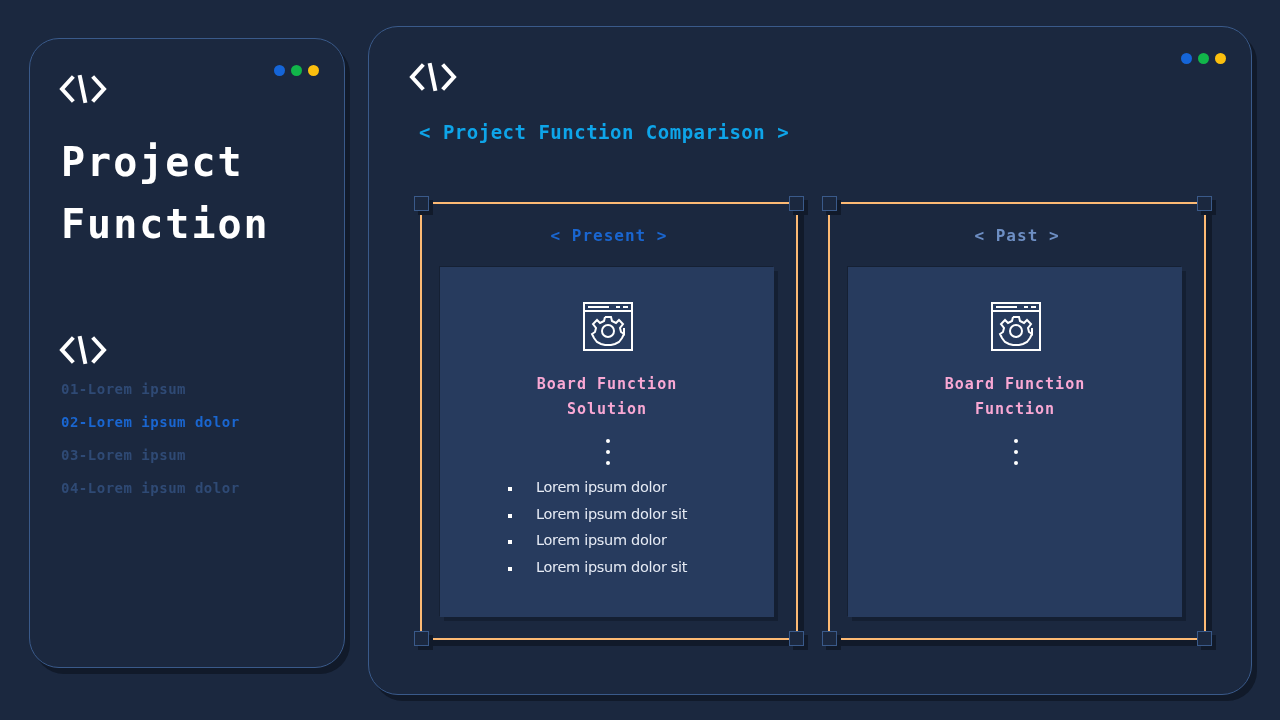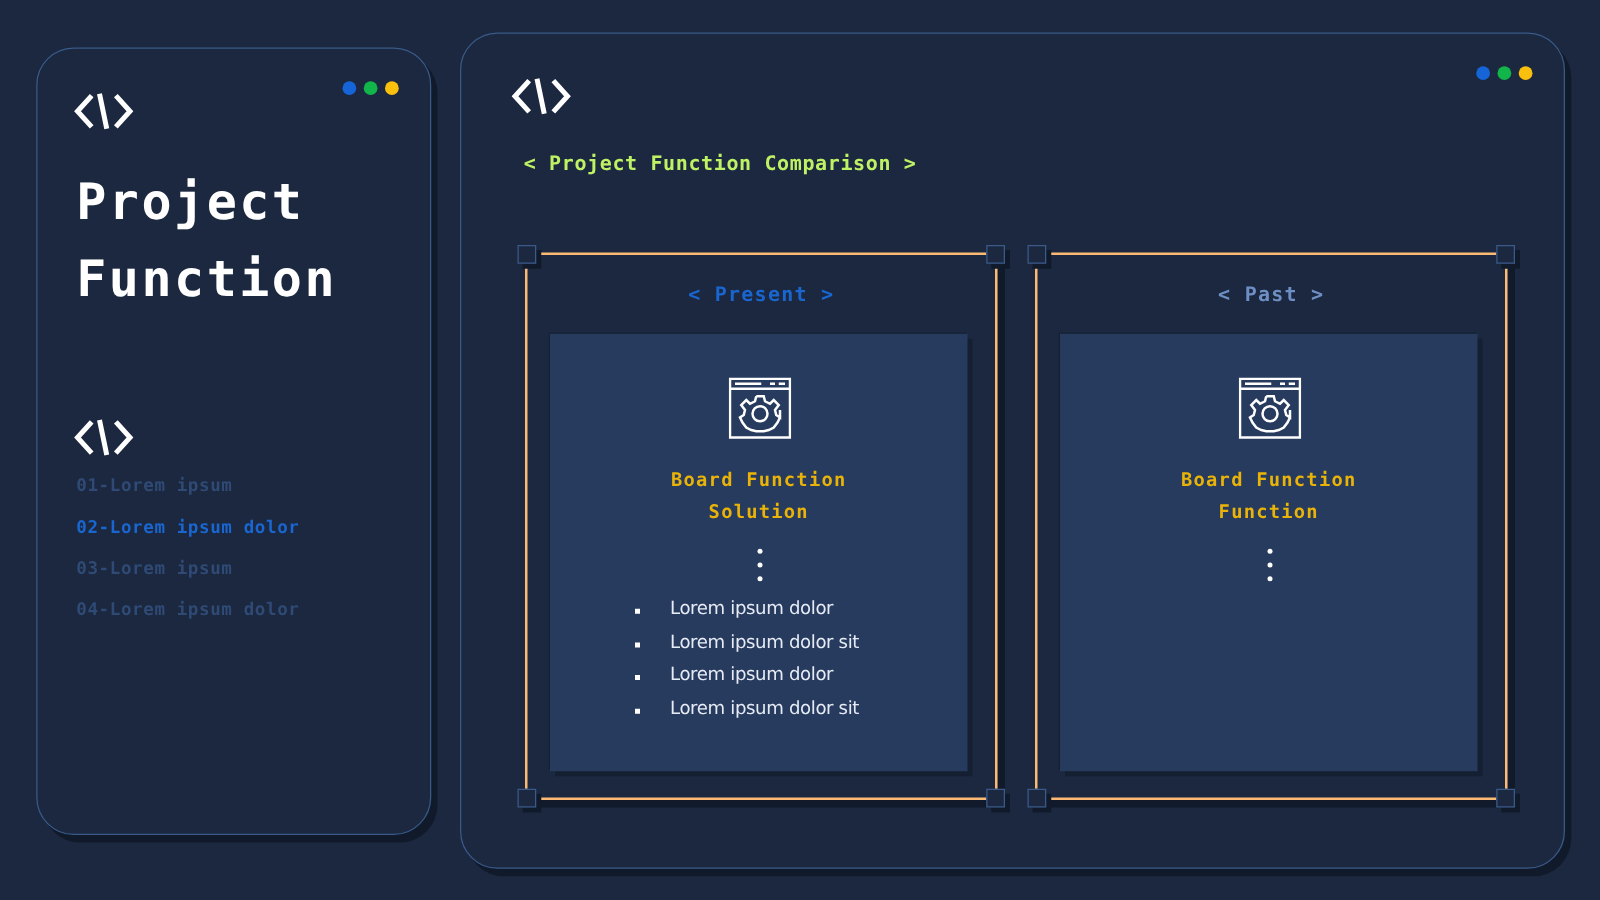--- a/index.html
+++ b/index.html
@@ -18,38 +18,38 @@
   .code-icon { position: absolute; width: 48px; height: 30px; }
   .code-icon svg { width: 100%; height: 100%; }
 
   .title-left { position: absolute; left: 31px; top: 92px; font-size: 40px; font-weight: bold; line-height: 62px; letter-spacing: 2px; color: #fff; }
 
   .menu { position: absolute; left: 31px; top: 342px; list-style: none; }
   .menu li { height: 33px; font-size: 14px; font-weight: bold; letter-spacing: 0.5px; color: #2f4a75; cursor: pointer; white-space: pre; }
   .menu li.active { color: #1a66d0; }
   .menu li .num { margin-right: 0; }
 
-  .heading { position: absolute; left: 50px; top: 94px; font-size: 16px; font-weight: bold; letter-spacing: 0.5px; color: #bef264; }
+  .heading { position: absolute; left: 50px; top: 94px; font-size: 19px; font-weight: bold; letter-spacing: 0.5px; color: #0ea5e9; }
 
   .frame { position: absolute; top: 175px; width: 378px; height: 438px; border: 2px solid #fdba74; box-shadow: 6px 6px 0 #111a2a; }
   .frame-present { left: 51px; }
   .frame-past { left: 459px; }
   .corner { position: absolute; width: 15px; height: 15px; background: #1b283f; border: 1px solid #3a5a8a; box-shadow: 4px 4px 0 #111a2a; }
   .c-tl { left: -8px; top: -8px; } .c-tr { right: -8px; top: -8px; }
   .c-bl { left: -8px; bottom: -8px; } .c-br { right: -8px; bottom: -8px; }
 
   .frame-label { position: absolute; left: 0; right: 0; top: 22px; text-align: center; font-size: 16px; font-weight: bold; letter-spacing: 1px; }
   .frame-present .frame-label { color: #1a66d0; }
   .frame-past .frame-label { color: #6e8fc4; }
 
   .card { position: absolute; left: 18px; top: 63px; width: 334px; height: 350px; background: #273b5e; box-shadow: 4px 4px 0 #141f32, -1px -1px 0 #152033; }
   .frame-past .card { left: 18px; }
 
   .gear-icon { position: absolute; left: 143px; top: 35px; width: 50px; height: 50px; }
-  .card-title { position: absolute; left: 0; right: 0; top: 105px; text-align: center; font-size: 15px; font-weight: bold; line-height: 25px; letter-spacing: 1px; color: #eab308; }
+  .card-title { position: absolute; left: 0; right: 0; top: 105px; text-align: center; font-size: 15px; font-weight: bold; line-height: 25px; letter-spacing: 1px; color: #f9a8d4; }
   .vdots { position: absolute; left: 166px; top: 172px; width: 4px; }
   .vdots span { display: block; width: 4px; height: 4px; background: #fff; border-radius: 50%; margin-bottom: 7px; }
 
   .bullets { position: absolute; left: 66px; top: 212px; list-style: none; font-family: "DejaVu Sans", sans-serif; font-size: 14.5px; color: #e6ebf5; }
   .bullets li { height: 26.5px; position: relative; padding-left: 30px; letter-spacing: -0.3px; }
   .bullets li::before { content: ""; position: absolute; left: 2px; top: 8px; width: 4px; height: 4px; background: #fff; }
 
   .para { position: absolute; left: 30px; right: 30px; top: 222px; text-align: center; font-family: "DejaVu Sans", sans-serif; font-size: 14px; line-height: 21px; color: #e6ebf5; letter-spacing: -0.4px; }
 </style>
 </head>

